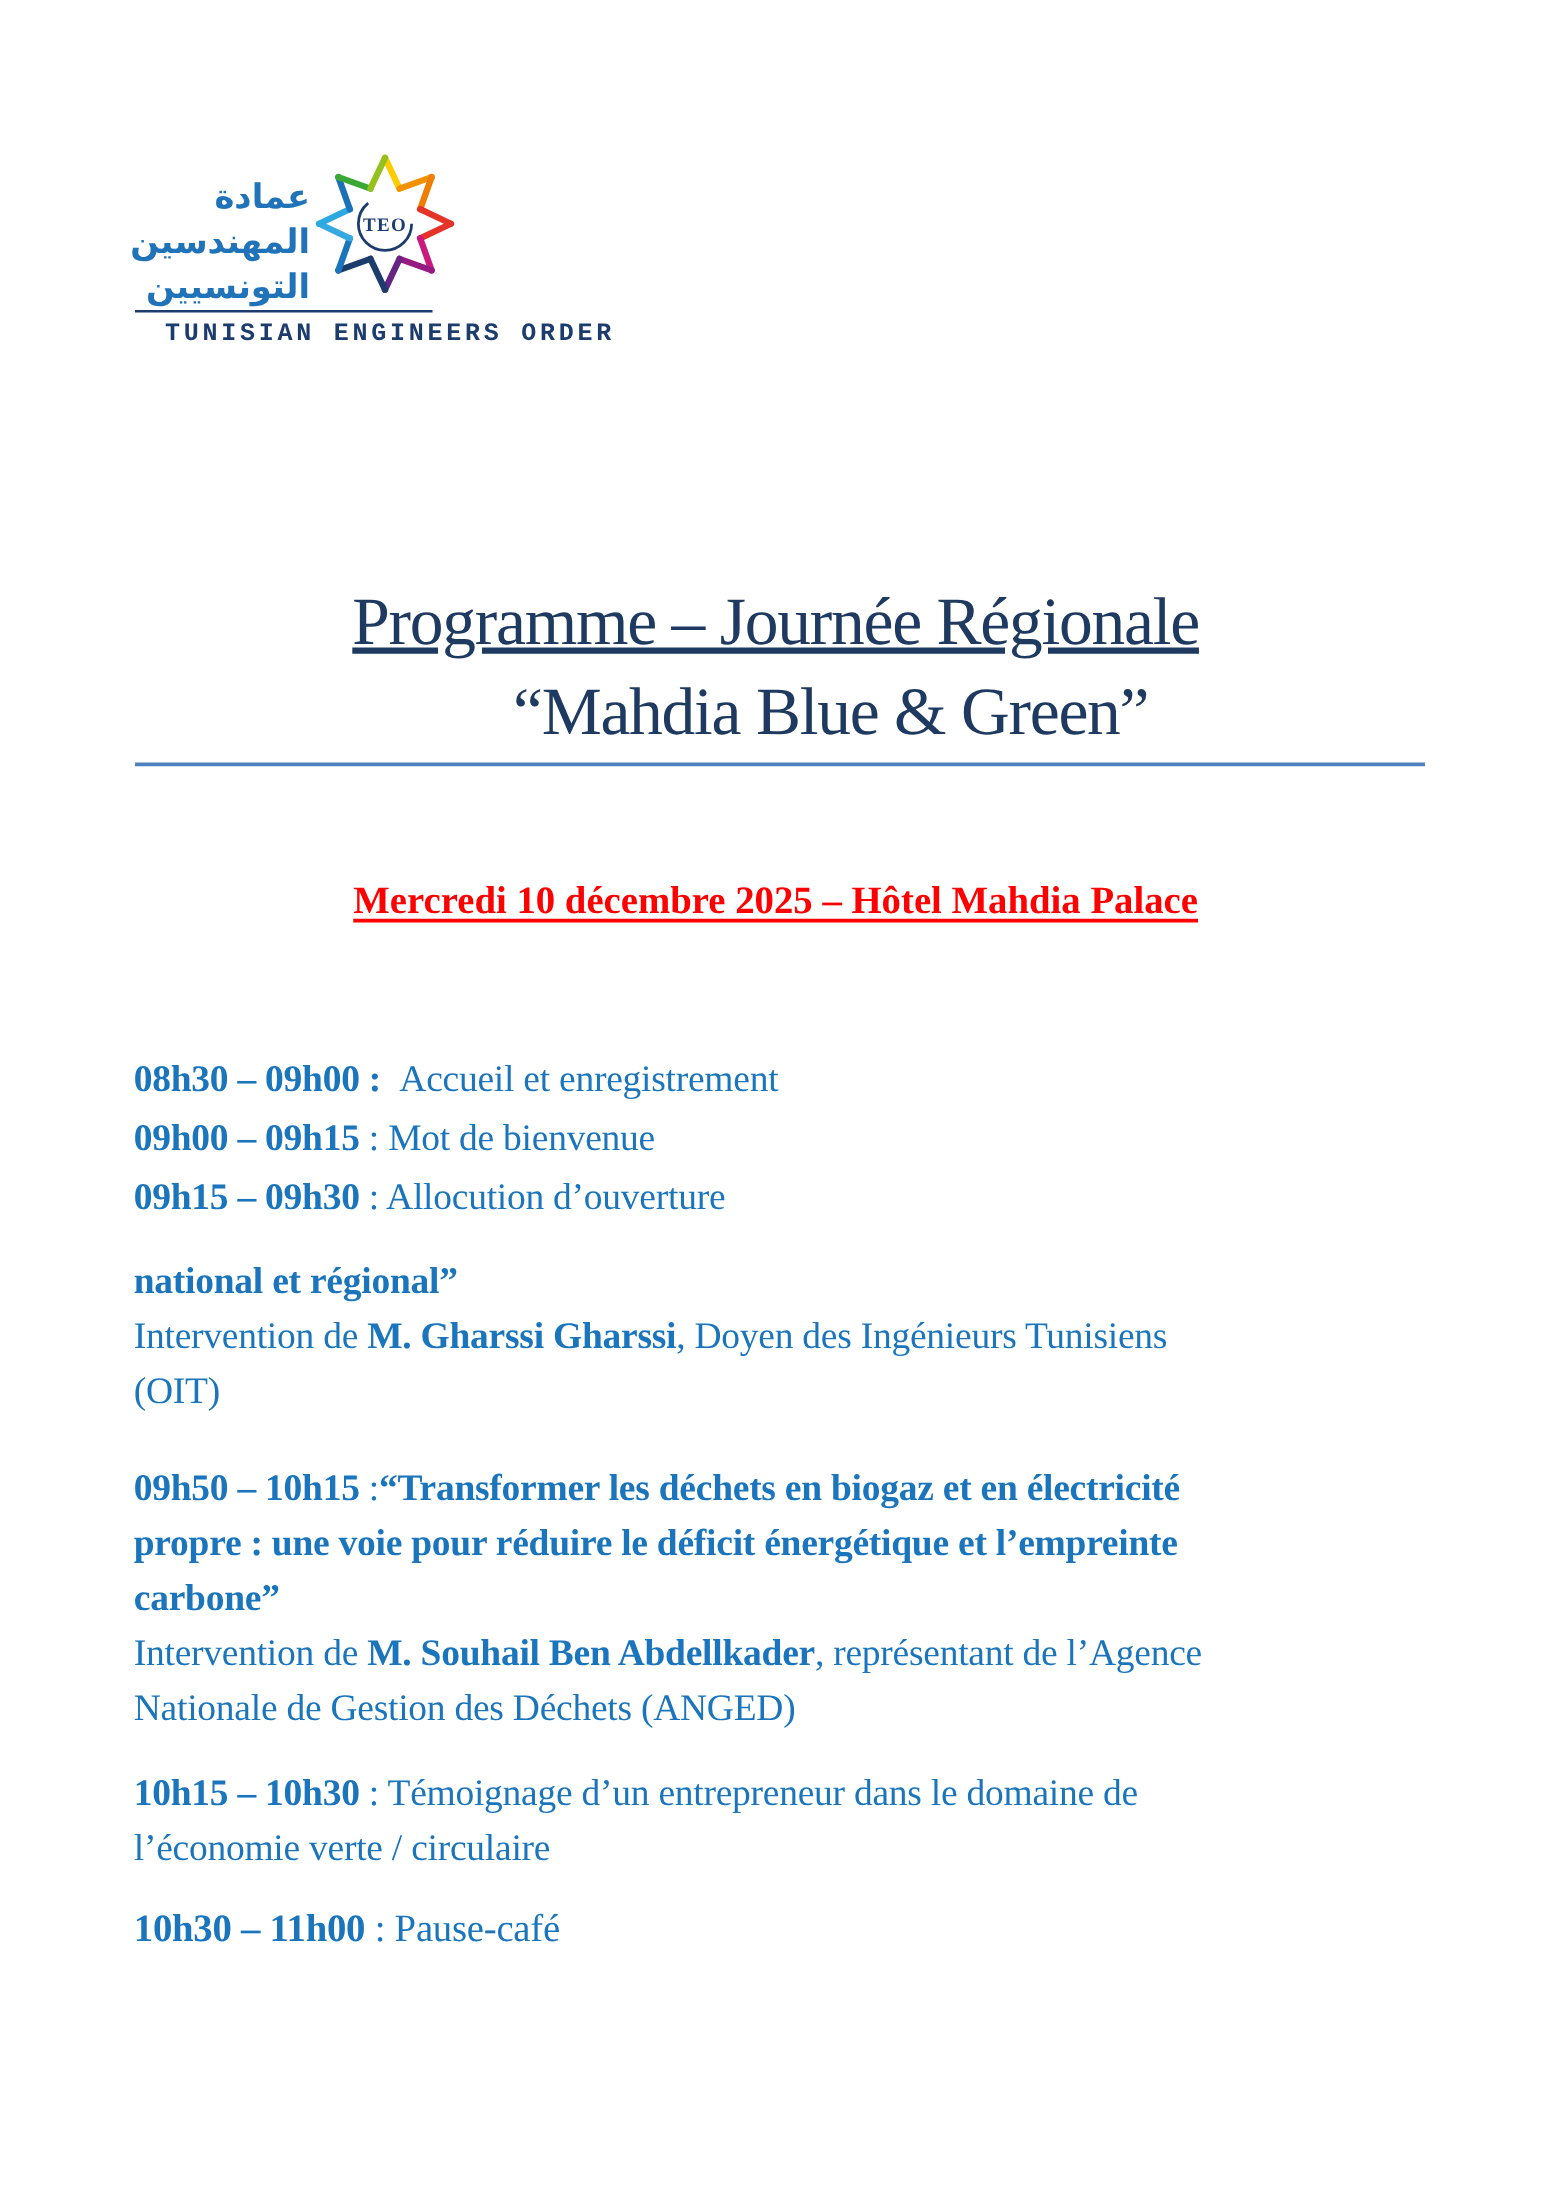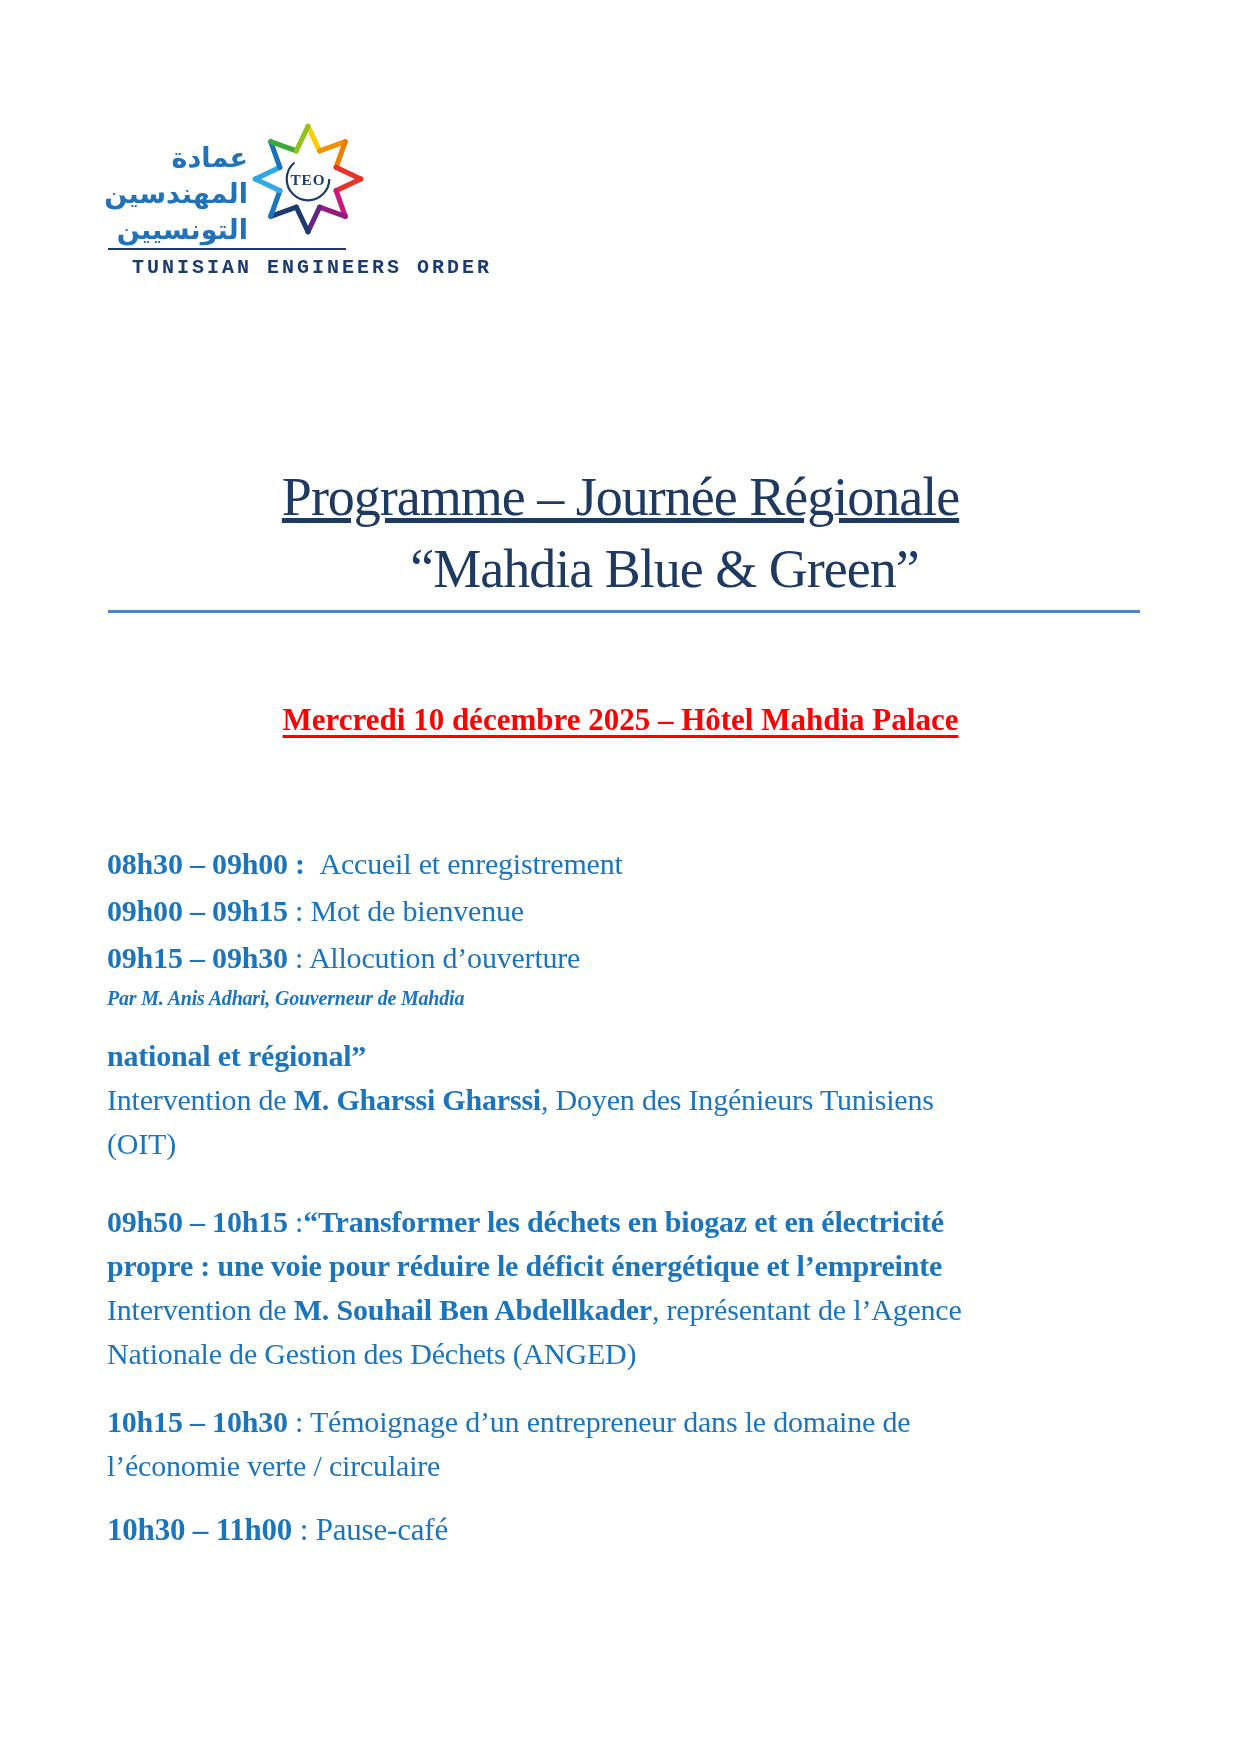--- a/index.html
+++ b/index.html
@@ -92,31 +92,31 @@
 <div class="date-heading">Mercredi 10 décembre 2025 – Hôtel Mahdia Palace</div>
 
 <div class="content">
 
   <div class="line"><span class="t">08h30 – 09h00</span><span class="t"> :  </span><span>Accueil et enregistrement</span></div>
 
   <div class="line"><span class="t">09h00 – 09h15</span><span> : </span><span>Mot de bienvenue</span></div>
 
   <div class="line"><span class="t">09h15 – 09h30</span><span> : </span><span>Allocution d’ouverture</span></div>
 
-  <div class="note">Par M. Anis Adhari, Gouverneur de Mahdia</div>
 
   <div class="para para-talk1">
     <div class="line t">national et régional”</div>
     <div class="line"><span>Intervention de </span><span class="t">M. Gharssi Gharssi</span><span>, Doyen des Ingénieurs Tunisiens</span></div>
     <div class="line">(OIT)</div>
   </div>
 
   <div class="para para-talk2">
     <div class="line"><span class="t">09h50 – 10h15</span><span> :</span><span class="t">“Transformer les déchets en biogaz et en électricité</span></div>
     <div class="line t">propre : une voie pour réduire le déficit énergétique et l’empreinte</div>
+    <div class="line t">carbone”</div>
     <div class="line"><span>Intervention de </span><span class="t">M. Souhail Ben Abdellkader</span><span>, représentant de l’Agence</span></div>
     <div class="line">Nationale de Gestion des Déchets (ANGED)</div>
   </div>
 
   <div class="para para-row4">
     <div class="line"><span class="t">10h15 – 10h30</span><span> : </span><span>Témoignage d’un entrepreneur dans le domaine de</span></div>
     <div class="line">l’économie verte / circulaire</div>
   </div>
 
   <div class="para para-row5">

